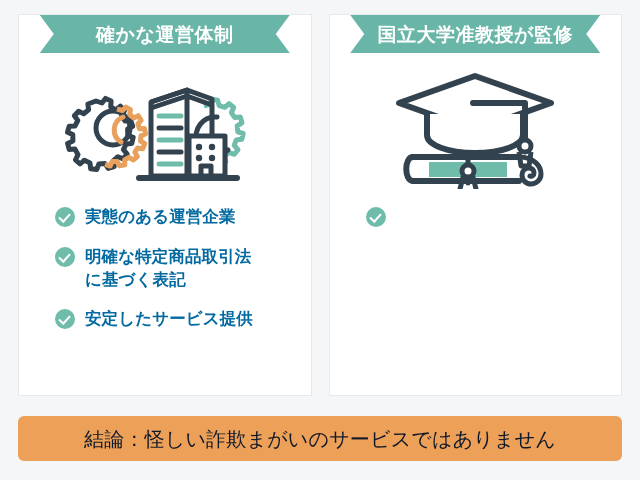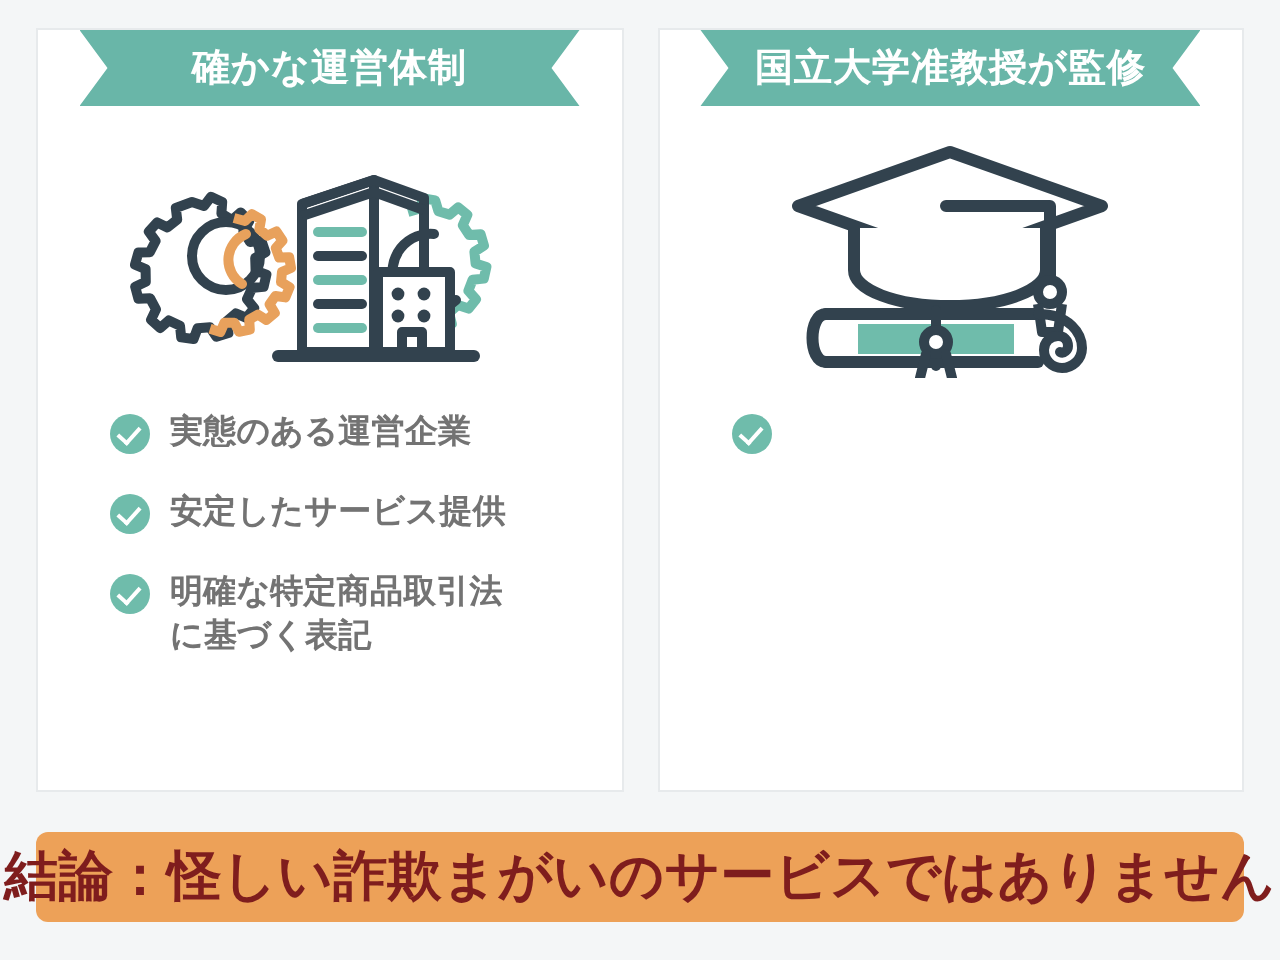--- a/index.html
+++ b/index.html
@@ -105,44 +105,44 @@
     top: 4px;
     width: 5px;
     height: 9px;
     border: solid #ffffff;
     border-width: 0 2.2px 2.2px 0;
     transform: rotate(42deg);
   }
   .bullet-text {
     font-size: 16.5px;
     font-weight: bold;
-    color: #737373;
+    color: #0369a1;
     line-height: 1.38;
     letter-spacing: 0.1px;
     white-space: pre-line;
   }
 
   
   .conclusion {
     position: absolute;
     left: 18px;
     top: 416px;
     width: 604px;
     height: 45px;
     background: #eda158;
     border-radius: 6px;
     display: flex;
     align-items: center;
     justify-content: center;
     box-sizing: border-box;
   }
   .conclusion-text {
-    font-size: 27px;
-    font-weight: bold;
-    color: #7f1d1d;
+    font-size: 20px;
+    font-weight: normal;
+    color: #0f172a;
     letter-spacing: 0.2px;
     line-height: 1;
     white-space: nowrap;
   }
 </style>
 </head>
 <body>
 
 <div class="stage">
 
@@ -185,26 +185,26 @@
         </svg>
       </div>
 
       <div class="bullets">
         <div class="bullet">
           <span class="check"></span>
           <span class="bullet-text">実態のある運営企業</span>
         </div>
         <div class="bullet">
           <span class="check"></span>
-          <span class="bullet-text">安定したサービス提供</span>
-        </div>
-        <div class="bullet">
-          <span class="check"></span>
           <span class="bullet-text">明確な特定商品取引法
 に基づく表記</span>
+        </div>
+        <div class="bullet">
+          <span class="check"></span>
+          <span class="bullet-text">安定したサービス提供</span>
         </div>
       </div>
     </div>
 
     <div class="card">
 
       <div class="ribbon narrow">国立大学准教授が監修</div>
 
       <div class="icon-art">
         <svg width="180" height="122" viewBox="0 0 180 122" fill="none" aria-hidden="true">

